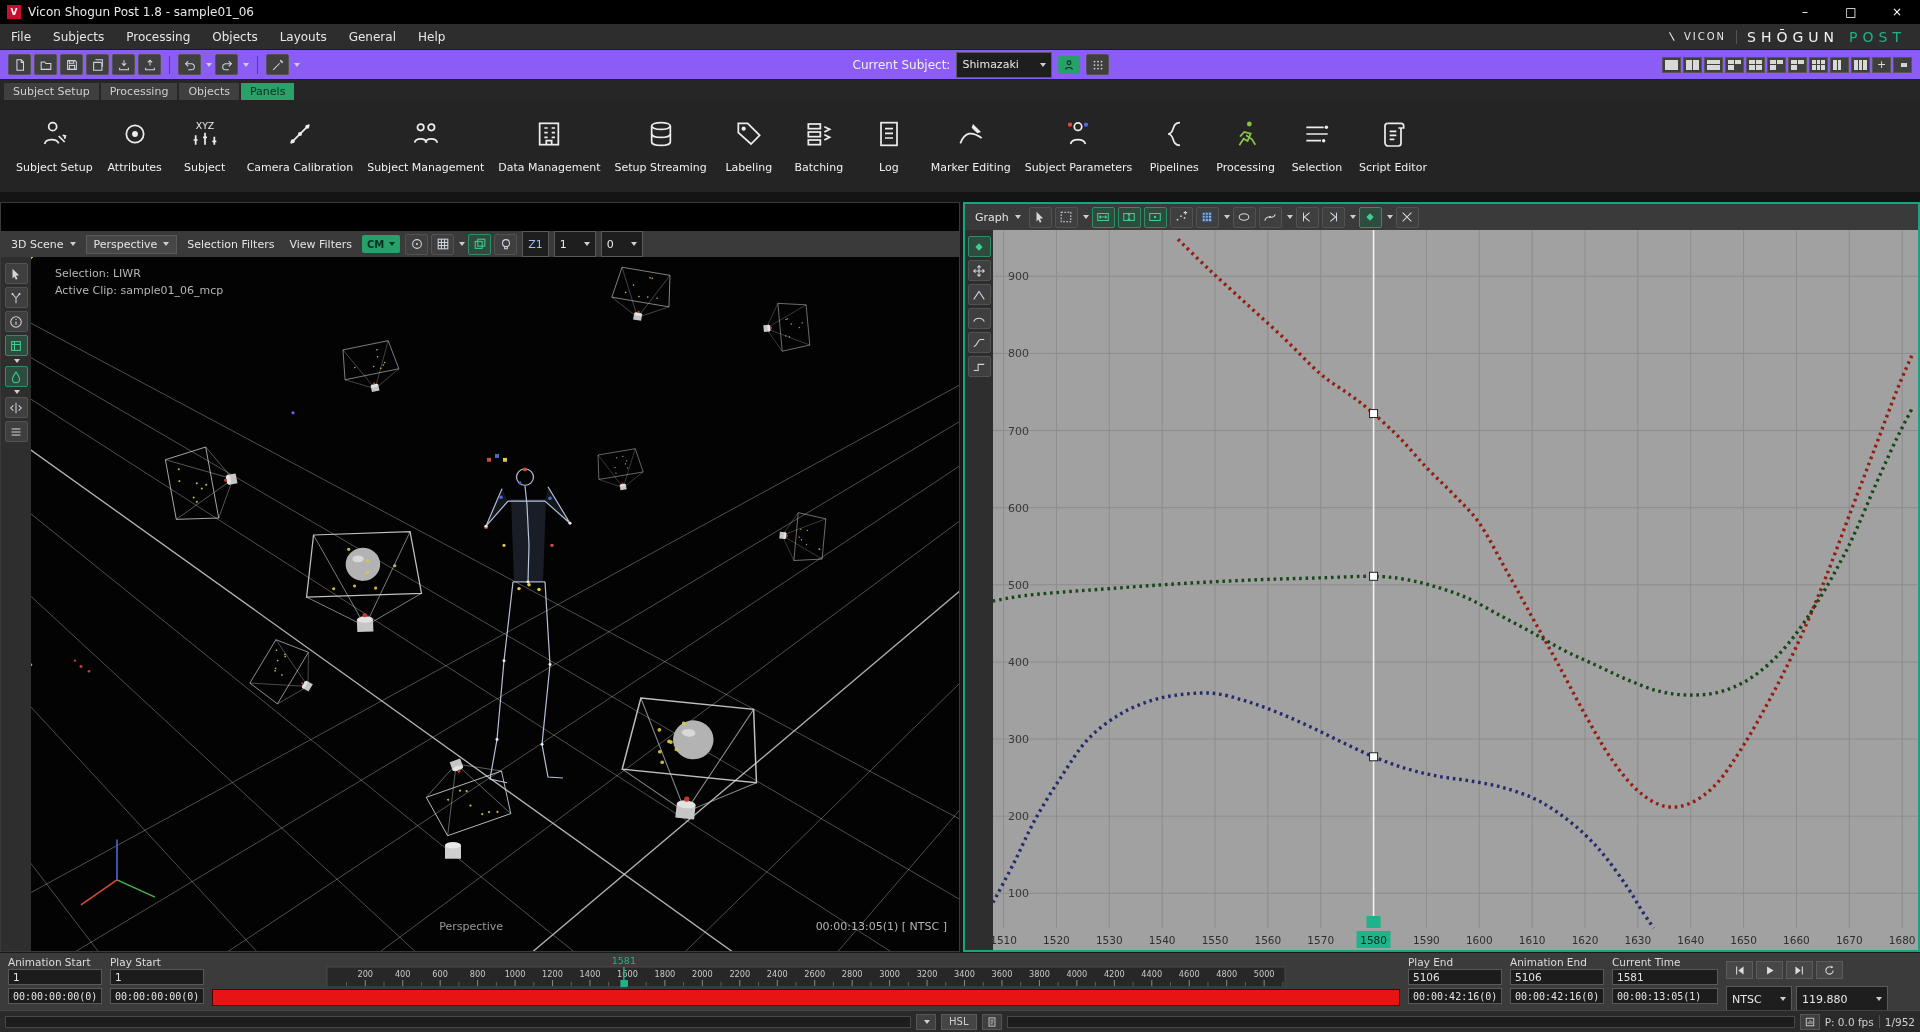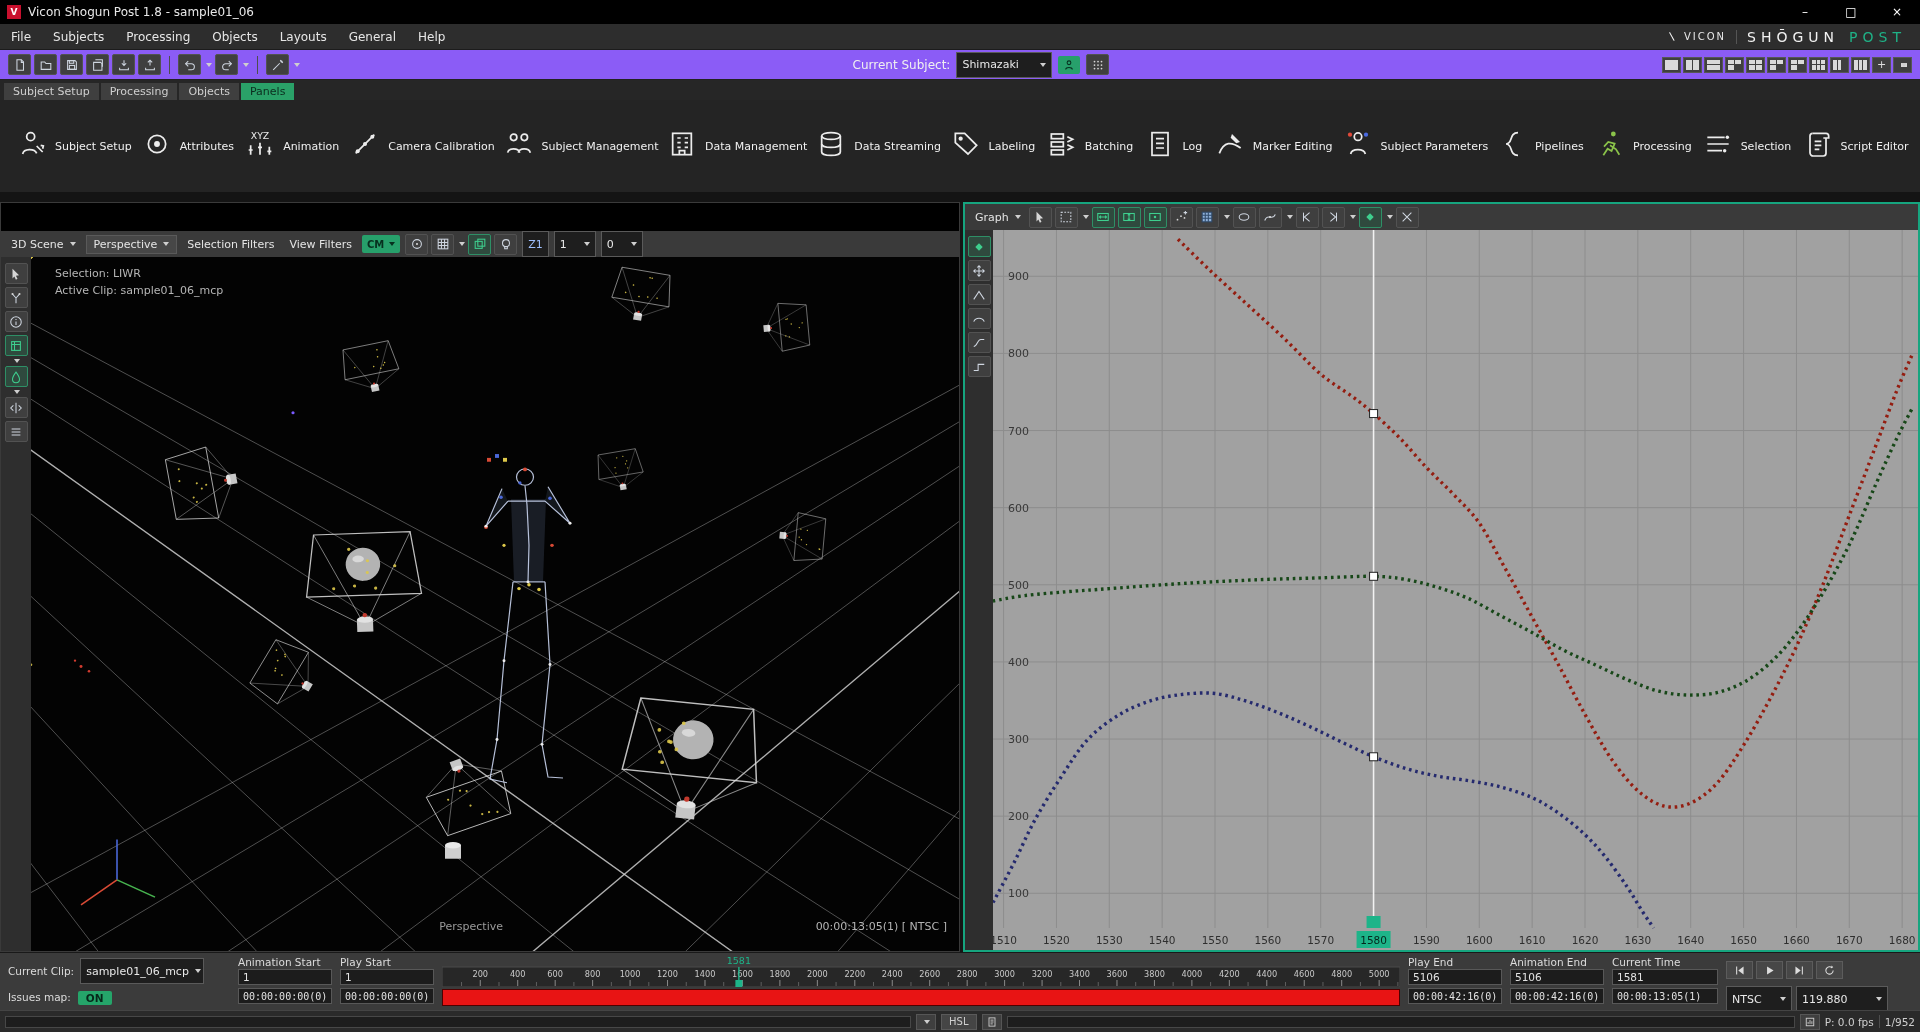--- a/index.html
+++ b/index.html
@@ -46,21 +46,21 @@
   .layout-box span{background:#d9d9d9;}
   .spacer{flex:1;}
 
   
   .tabs-row{height:20px;background:#262626;display:flex;align-items:flex-end;padding:0 4px;gap:2px;flex:none;}
   .tab{height:17px;padding:0 9px;font-size:11px;display:flex;align-items:center;background:#3f3f3f;color:#cfcfcf;}
   .tab.active{background:#2aa168;color:#0b2d1e;}
 
   
   .ribbon{height:92px;background:#242424;display:flex;align-items:center;gap:14px;padding:0 16px;flex:none;}
-  .ribbon-item{display:flex;align-items:center;gap:7px;min-width:56px;}
+  .ribbon-item{display:flex;flex-direction:column;align-items:center;gap:7px;min-width:56px;}
   .ribbon-item svg{width:32px;height:32px;stroke:#ececec;stroke-width:1.3;fill:none;}
   .ribbon-label{font-size:11px;color:#f0f0f0;white-space:nowrap;}
   .main-gap{height:10px;background:#141414;flex:none;}
 
   
   .main{flex:1;display:flex;min-height:0;}
   .viewport-panel{width:960px;flex:none;display:flex;flex-direction:column;background:#000;border:1px solid #3a3a3a;}
   .vp-toolbar{height:26px;background:#3a3a3a;display:flex;align-items:center;gap:5px;padding:0 5px;font-size:11px;flex:none;margin-top:28px;}
   .vpt-label{display:flex;align-items:center;gap:4px;padding:0 5px;color:#e4e4e4;white-space:nowrap;}
   .vpt-btn{display:flex;align-items:center;gap:4px;height:19px;padding:0 7px;background:#474747;border:1px solid #5a5a5a;
@@ -316,21 +316,21 @@
             <circle cx="12" cy="12" r="2.2" fill="#ececec" stroke="none"></circle>
           </svg></span>
         <span class="ribbon-label">Attributes</span>
       </div>
       <div class="ribbon-item">
         <span><svg viewBox="0 0 24 24">
             <text x="12" y="8" text-anchor="middle" font-size="7" fill="#ececec" stroke="none">XYZ</text>
             <path d="M5 13v7M12 11v9M19 14v6"></path>
             <path d="M3.5 16.5h3M10.5 14.5h3M17.5 17.5h3"></path>
           </svg></span>
-        <span class="ribbon-label">Animation</span>
+        <span class="ribbon-label">Subject</span>
       </div>
       <div class="ribbon-item">
         <span><svg viewBox="0 0 24 24">
             <path d="M5 19L19 5"></path>
             <circle cx="6.5" cy="17.5" r="1.5" fill="#ececec" stroke="none"></circle>
             <circle cx="12" cy="12" r="1.5" fill="#ececec" stroke="none"></circle>
             <circle cx="17.5" cy="6.5" r="1.5" fill="#ececec" stroke="none"></circle>
           </svg></span>
         <span class="ribbon-label">Camera Calibration</span>
       </div>
@@ -348,21 +348,21 @@
             <path d="M8.5 7.5h2.5M8.5 11h2.5M8.5 14.5h2.5M14 7.5h2.5M14 11h2.5M14 14.5h2.5M10 20v-3h4v3"></path>
           </svg></span>
         <span class="ribbon-label">Data Management</span>
       </div>
       <div class="ribbon-item">
         <span><svg viewBox="0 0 24 24">
             <ellipse cx="12" cy="6" rx="7" ry="2.6"></ellipse>
             <path d="M5 6v12c0 1.5 3.1 2.6 7 2.6s7-1.1 7-2.6V6"></path>
             <path d="M5 12c0 1.5 3.1 2.6 7 2.6s7-1.1 7-2.6"></path>
           </svg></span>
-        <span class="ribbon-label">Data Streaming</span>
+        <span class="ribbon-label">Setup Streaming</span>
       </div>
       <div class="ribbon-item">
         <span><svg viewBox="0 0 24 24">
             <path d="M4 4h7l9 9-6.5 6.5L4 11z"></path>
             <circle cx="8" cy="8" r="1.6" fill="#ececec" stroke="none"></circle>
           </svg></span>
         <span class="ribbon-label">Labeling</span>
       </div>
       <div class="ribbon-item">
         <span><svg viewBox="0 0 24 24">
@@ -1010,33 +1010,20 @@
               <rect x="376.57142857142856" y="179.56243093922652" width="8" height="8" fill="#fff" stroke="#222"></rect>
               <rect x="376.57142857142856" y="342.3005524861878" width="8" height="8" fill="#fff" stroke="#222"></rect>
               <rect x="376.57142857142856" y="522.7779005524862" width="8" height="8" fill="#fff" stroke="#222"></rect>
             </svg>
         </div>
       </div>
     </div>
   </div>
 
   <div class="timeline">
-    <div class="tl-col tl-clip-col">
-      <div class="tl-clip-row">
-        <span class="tl-label">Current Clip:</span>
-        <div class="mini-select" style="width:124px;">
-          <span>sample01_06_mcp</span>
-          <span class="caret" style="margin-left:auto;"></span>
-        </div>
-      </div>
-      <div class="tl-issues-row">
-        <span class="tl-label">Issues map:</span>
-        <span class="on-chip">ON</span>
-      </div>
-    </div>
 
     <div class="tl-col tl-num-col">
       <div class="tl-label">Animation Start</div>
       <div class="tl-field">1</div>
       <div class="tl-field tl-time">00:00:00:00(0)</div>
     </div>
 
     <div class="tl-col tl-num-col">
       <div class="tl-label">Play Start</div>
       <div class="tl-field">1</div>

